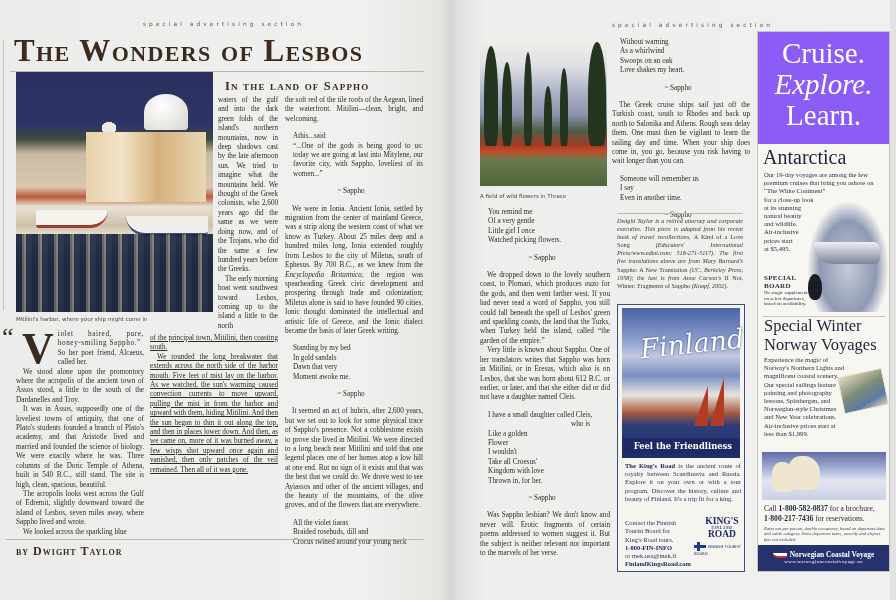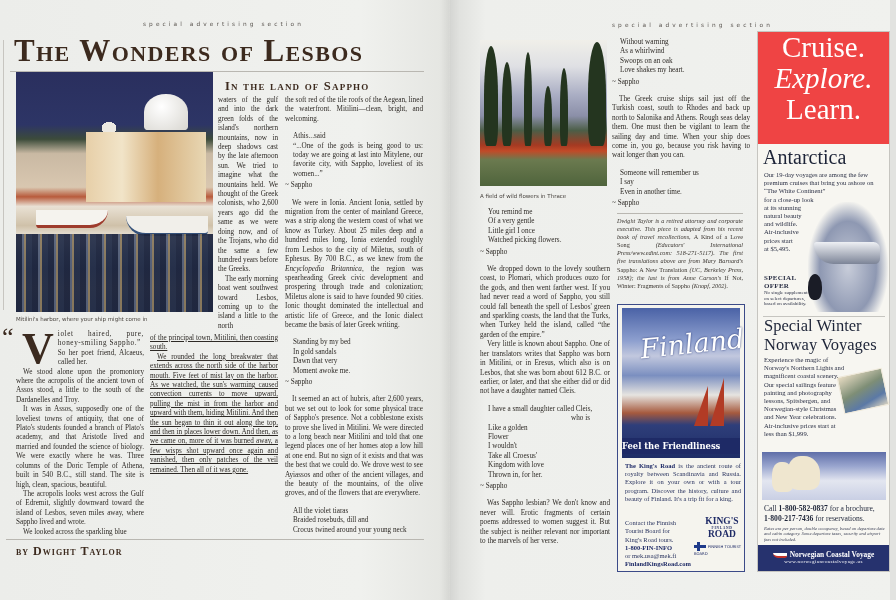--- a/index.html
+++ b/index.html
@@ -33,21 +33,21 @@
   .caption { position: absolute; font-family: "DejaVu Sans", sans-serif; font-size: 5.5px; color: #4a4540; }
   .caption-harbor { left: 16px; top: 316px; }
   .caption-field { left: 480px; top: 193px; }
 
   .subhead { position: absolute; left: 225px; top: 79px; font-family: "Liberation Serif", serif; font-weight: bold; font-size: 12.5px; letter-spacing: 1.2px; color: #3c2a1e; font-variant: small-caps; }
 
   .txt { position: absolute; font-size: 7.2px; line-height: 9.4px; text-align: justify; color: #2e2a26; hyphens: auto; }
   .txt p { text-indent: 7px; }
   .txt p.noindent { text-indent: 0; }
   .poem { font-size: 7.2px; line-height: 9.4px; padding-left: 8px; color: #2e2a26; }
-  .attrib { text-align: left; font-size: 7.2px; line-height: 9.4px; padding-right: 6px; margin-top: 2px; }
+  .attrib { text-align: center; font-size: 7.2px; line-height: 9.4px; padding-right: 6px; margin-top: 8px; }
   .gap { height: 8px; }
 
   .col-a { left: 16px; top: 330px; width: 128px; }
   .col-b-top { left: 218px; top: 96px; width: 60px; letter-spacing: -0.05px; }
   .col-b { left: 150px; top: 334px; width: 128px; text-decoration: underline; }
   .col-c { left: 285px; top: 96px; width: 138px; }
 
   .dropcap-wrap { position: relative; }
   .dropcap { float: left; font-family: "Liberation Serif", serif; font-size: 44px; line-height: 34px; color: #3b2a1f; margin: 2px 4px 0 6px; font-weight: bold; }
   .quote-mark { position: absolute; left: 2px; top: 322px; font-size: 26px; color: #3b2a1f; font-family: "Liberation Serif", serif; }
@@ -64,34 +64,34 @@
   .col-r2 { left: 480px; top: 208px; width: 130px; }
 
   .bio { position: absolute; left: 617px; top: 213px; width: 126px; font-size: 6.2px; line-height: 8.1px; font-style: italic; color: #3a3530; text-align: justify; border-top: 1px solid #b9b7b1; padding-top: 3px; }
   .bio .up { font-style: normal; }
 
   .finland-ad { position: absolute; left: 617px; top: 304px; width: 128px; height: 268px; border: 1px solid #3b4a88; background: #f5f4ee; }
   .finland-photo { position: absolute; left: 4px; top: 3px; width: 118px; height: 150px;
     background: linear-gradient(180deg, #4a62a6 0%, #8ea0cf 22%, #c2c8de 32%, #7b8fc0 45%, #e6e4e0 58%, #a65a3e 70%, #2e3e7a 78%, #1e2d66 100%); }
   .finland-title { position: absolute; left: 18px; top: 20px; font-family: "DejaVu Serif", serif; font-style: italic; font-size: 27px; color: #ffffff; text-shadow: 0 0 2px #203070; transform: rotate(-6deg); }
   .sail { position: absolute; width: 0; height: 0; border-left: 14px solid transparent; border-bottom: 40px solid #b23b25; }
-  .finland-tag { position: absolute; left: 0; top: 130px; width: 118px; text-align: left; font-family: "DejaVu Serif", serif; font-weight: bold; font-size: 8.4px; color: #ffffff; background: #1e2a66; padding: 3px 0; }
+  .finland-tag { position: absolute; left: 0; top: 130px; width: 118px; text-align: right; font-family: "DejaVu Serif", serif; font-weight: bold; font-size: 8.4px; color: #ffffff; background: #1e2a66; padding: 3px 8px; }
   .finland-body { position: absolute; left: 7px; top: 157px; width: 116px; font-size: 6.5px; line-height: 8.2px; color: #2b3560; text-align: justify; }
   .finland-body b { color: #1e2a66; }
   .finland-contact { position: absolute; left: 7px; top: 214px; width: 70px; font-size: 6.5px; line-height: 8.3px; color: #2b3560; }
   .finland-contact .bold { font-weight: bold; color: #1e2a66; }
   .kings-road { position: absolute; left: 84px; top: 212px; width: 40px; text-align: center; font-family: "Liberation Serif", serif; font-size: 9.5px; line-height: 9px; color: #1e2a66; font-weight: bold; }
   .kings-road small { display: block; font-size: 3.5px; letter-spacing: 0.7px; line-height: 4px; }
   .finnish-board { position: absolute; left: 76px; top: 237px; font-size: 3.8px; font-family: "DejaVu Sans", sans-serif; color: #1e2a66; width: 50px; }
   .cross { display: inline-block; position: relative; width: 12px; height: 9px; vertical-align: middle; margin-right: 2px; }
   .cross:before { content: ""; position: absolute; left: 3px; top: 0; width: 3px; height: 9px; background: #1e3a8a; }
   .cross:after { content: ""; position: absolute; left: 0; top: 3px; width: 12px; height: 3px; background: #1e3a8a; }
 
   .hurtigruten-ad { position: absolute; left: 757px; top: 31px; width: 133px; height: 541px; background: #f7f6f1; border: 1px solid #c6c5c0; }
-  .hr-top { position: absolute; left: 0; top: 0; width: 131px; height: 112px; background: #ef4444; color: #ffffff; text-align: center; }
+  .hr-top { position: absolute; left: 0; top: 0; width: 131px; height: 112px; background: #8b5cf6; color: #ffffff; text-align: center; padding-top: 6px; }
   .hr-top div { font-family: "Liberation Serif", serif; font-size: 29px; line-height: 31px; }
   .hr-top .it { font-style: italic; }
   .hr-top .caps { letter-spacing: 0; }
   .hr-ant { position: absolute; left: 5px; top: 114px; font-family: "Liberation Serif", serif; font-size: 20px; color: #1d2438; }
   .hr-ant-body { position: absolute; left: 6px; top: 139px; width: 122px; font-size: 6.6px; line-height: 8.2px; color: #2b3045; }
   .hr-ant-body .narrow { width: 50px; }
   .ship-photo { position: absolute; left: 50px; top: 170px; width: 80px; height: 110px;
     background: radial-gradient(ellipse at 50% 60%, #c7ccd9 0%, #8e98b2 50%, transparent 72%); }
   .ship-photo .hull { position: absolute; left: 6px; top: 40px; width: 66px; height: 22px; background: linear-gradient(180deg, #eef0f4, #7c8497); border-radius: 4px 10px 8px 30px; }
   .ship-photo .penguin { position: absolute; left: 0; top: 72px; width: 14px; height: 26px; background: #1a1c26; border-radius: 50% 50% 40% 40%; }
@@ -296,21 +296,21 @@
       <div>at its stunning</div>
       <div>natural beauty</div>
       <div>and wildlife.</div>
       <div>Air-inclusive</div>
       <div>prices start</div>
       <div>at $5,495.</div>
     </div>
   </div>
   <div class="special-offer">
     <b>SPECIAL</b>
-    <b>OFFER</b>
+    <b>BOARD</b>
     <span>No single supplement on select departures, based on availability.</span>
   </div>
   <div class="hr-rule"></div>
   <div class="hr-norway">
     <div>Special Winter</div>
     <div>Norway Voyages</div>
   </div>
   <div class="painting"></div>
   <div class="hr-norway-body" style="padding-right:44px;">Experience the magic of Norway's Northern Lights and magnificent coastal scenery. Our special sailings feature painting and photography lessons, Spitsbergen, and Norwegian-style Christmas and New Year celebrations. Air-inclusive prices start at less than $1,999.</div>
   <div class="bear-photo">

